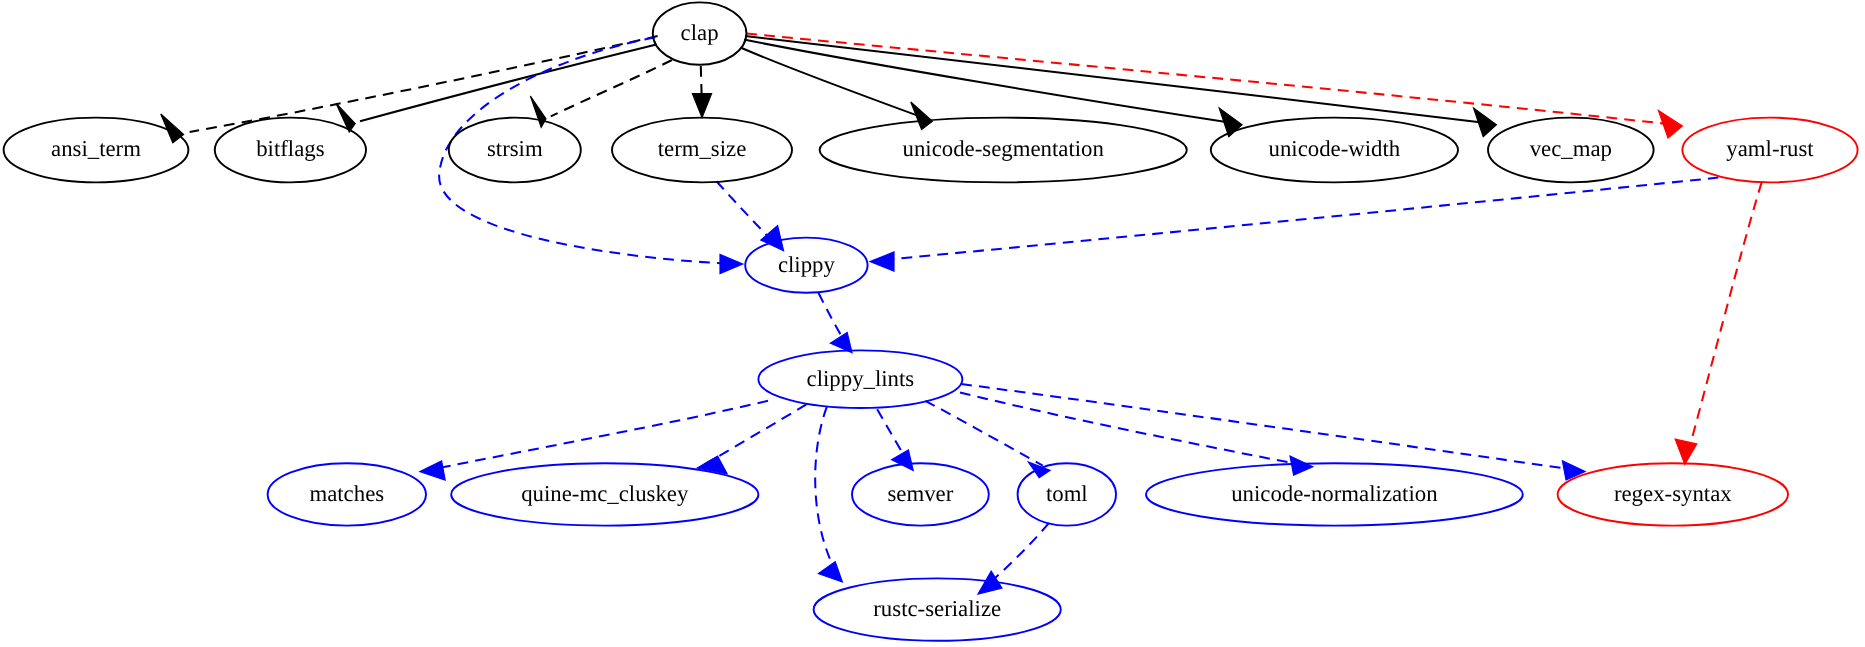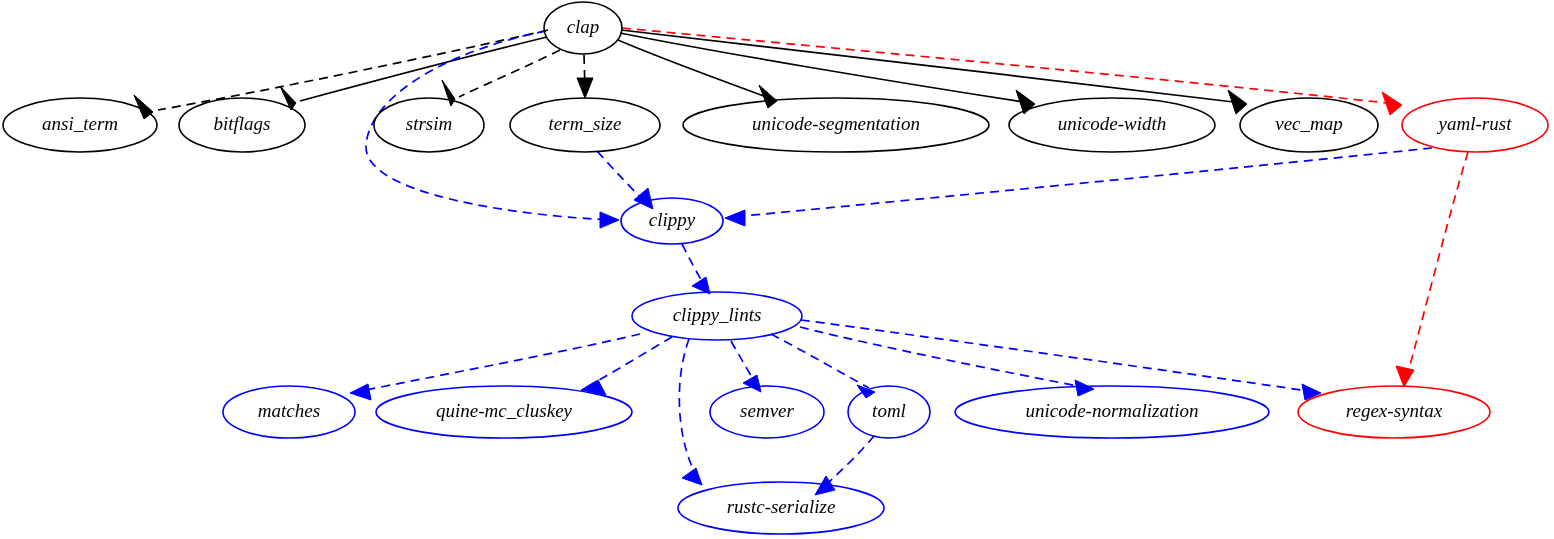--- a/index.html
+++ b/index.html
@@ -6,21 +6,20 @@
     margin: 0;
     padding: 0;
     background: #ffffff;
   }
   #graph-root {
     position: relative;
     width: 1554px;
     height: 539px;
     background: #ffffff;
     font-family: "Liberation Serif", "DejaVu Serif", serif;
-    font-style: italic;
   }
   svg.graph-canvas {
     display: block;
     width: 1554px;
     height: 539px;
   }
   .node-ellipse {
     fill: none;
     stroke-width: 1.6;
   }

